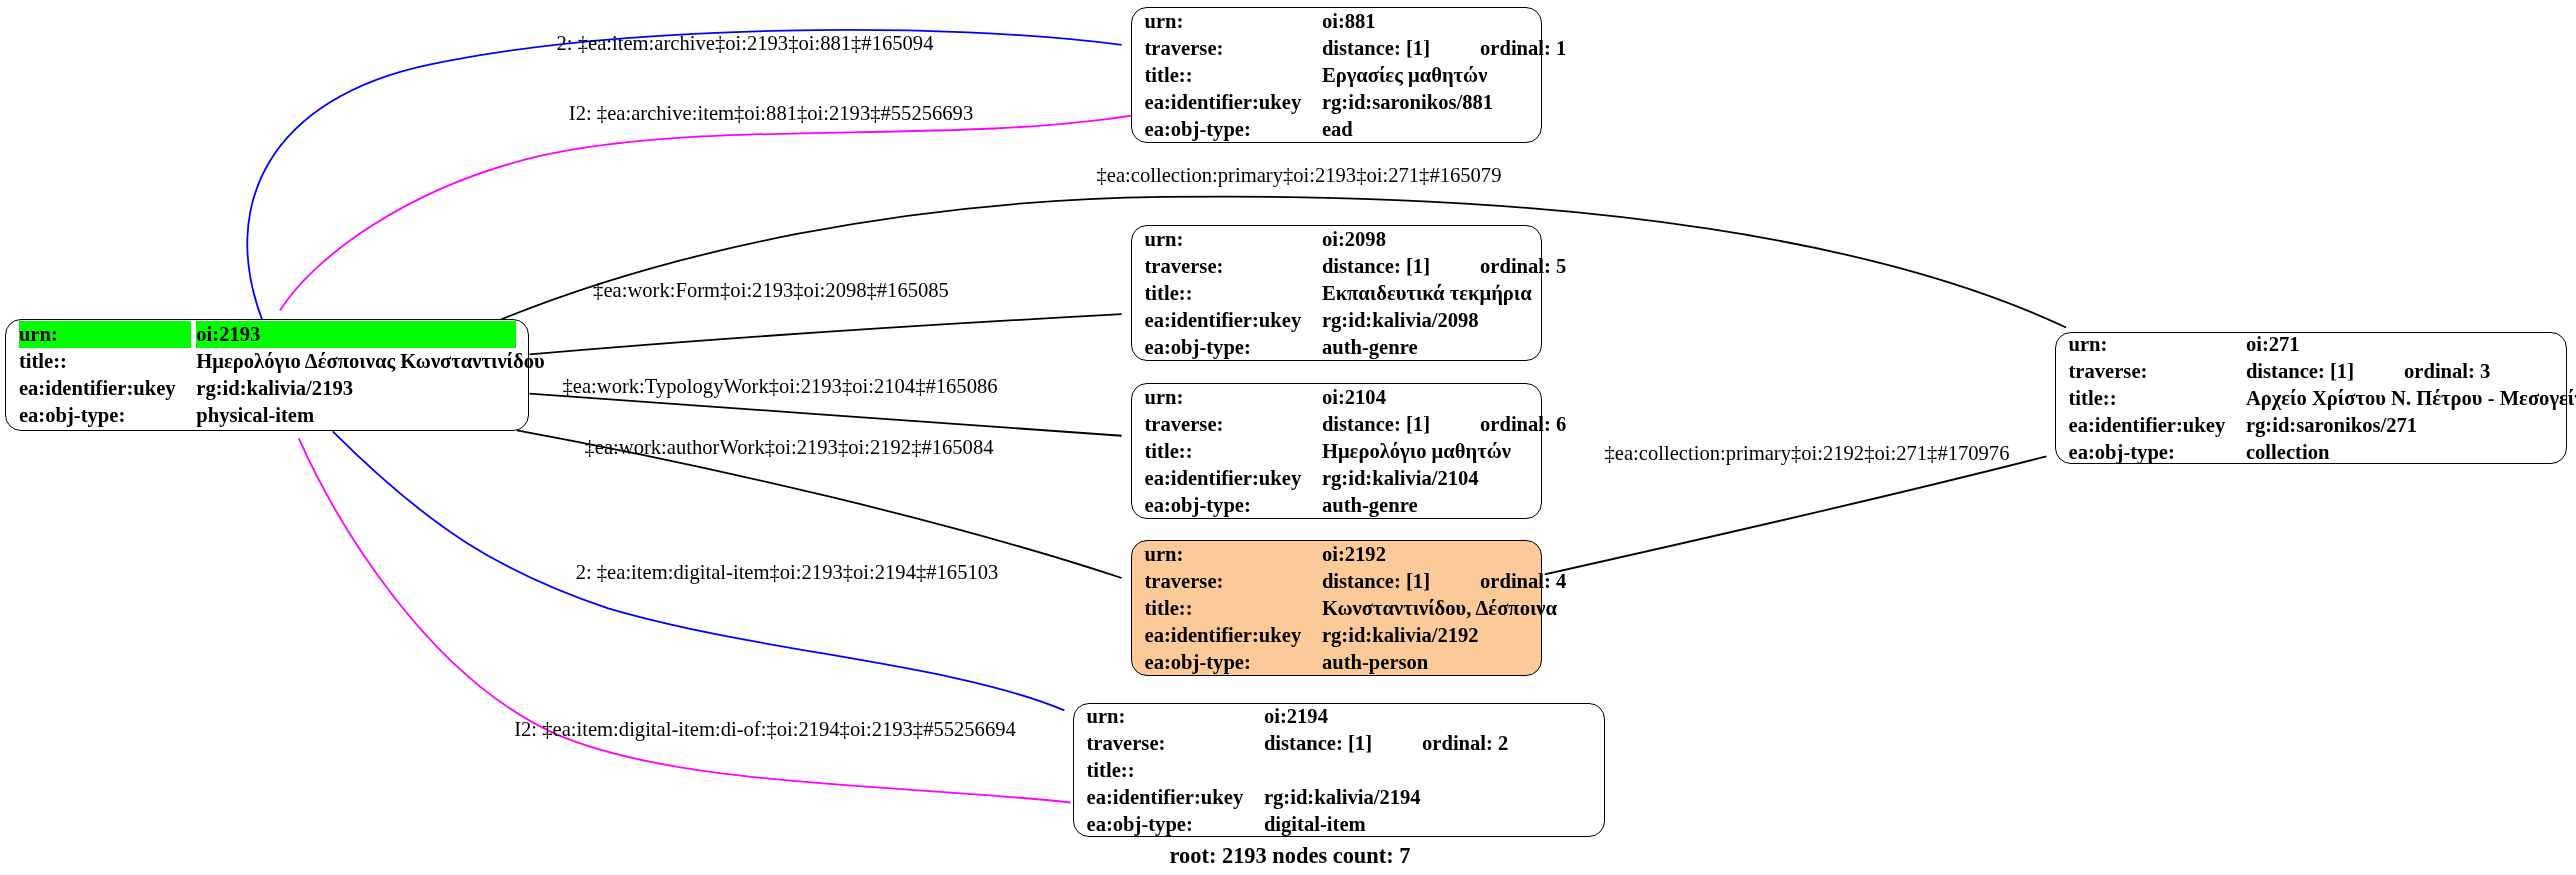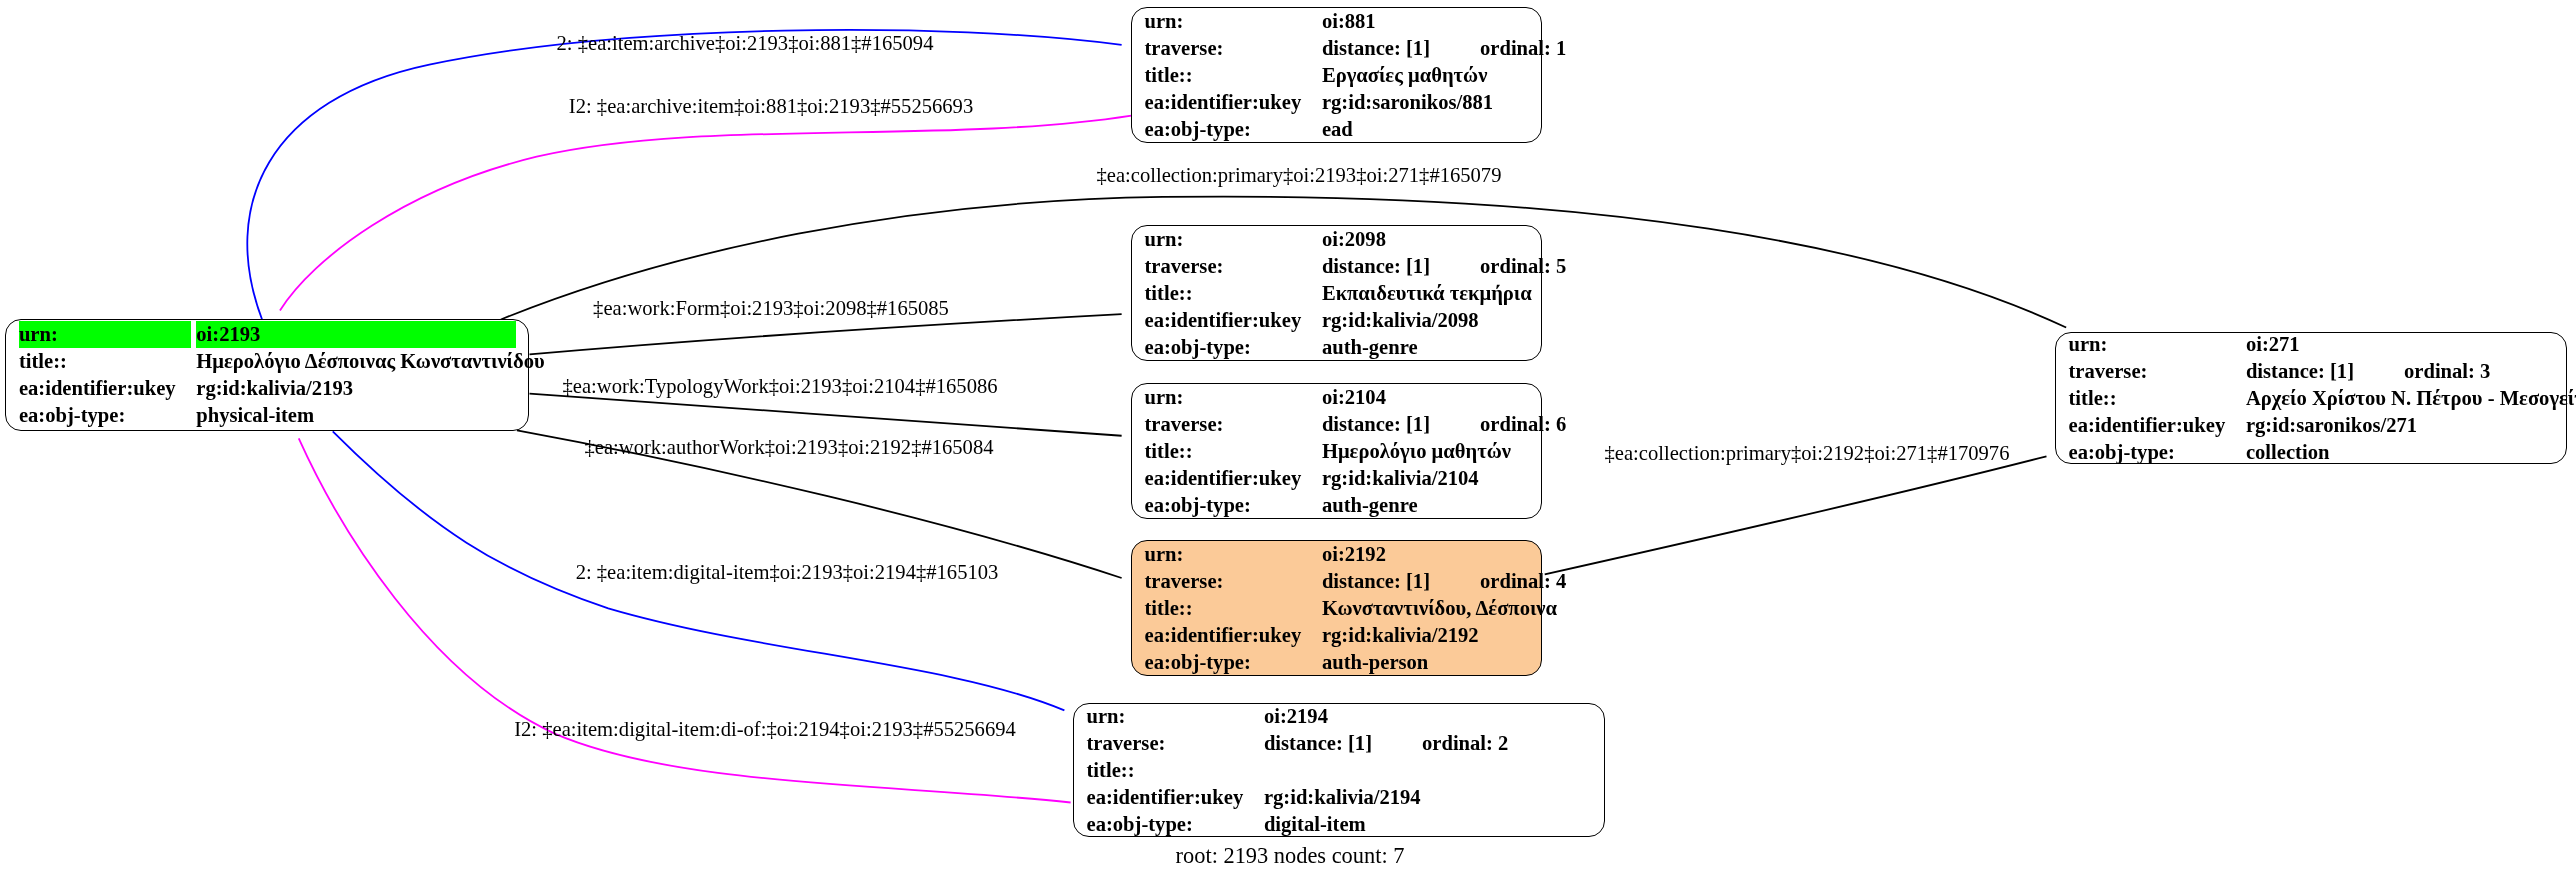--- a/index.html
+++ b/index.html
@@ -19,21 +19,21 @@
   .row{display:grid;grid-template-columns:172px 1fr;column-gap:5.4px;line-height:27px;white-space:nowrap;}
   .row .lbl,.row .val{display:block;}
   .row .hl{background:#00ff00;}
   .val > span + span{margin-left:50px;}
   .edge-label{
     position:absolute;transform:translate(-50%,-50%);
     font-size:20.6px;white-space:nowrap;line-height:25px;
   }
   .caption{
     position:absolute;transform:translateX(-50%);
-    font-size:22.4px;white-space:nowrap;
+    font-size:22.4px;white-space:nowrap;font-weight:bold;
   }
 </style>
 </head>
 <body>
 
 <div class="canvas">
   <svg class="edges" viewBox="0 0 2880 979" xmlns="http://www.w3.org/2000/svg">
       <defs>
         <marker id="arrow-black" markerWidth="10" markerHeight="8" refX="9" refY="4" orient="auto" markerUnits="strokeWidth">
             <path d="M0,0 L10,4 L0,8 z" fill="#000000" stroke="none"></path>
@@ -201,23 +201,23 @@
           <span class="val">rg:id:saronikos/271</span>
         </div>
         <div class="row">
           <span class="lbl">ea:obj-type:</span>
           <span class="val">collection</span>
         </div>
       </div>
     </div>
   <div id="labels-layer">
       <div class="edge-label" style="left: 745px; top: 27px; margin-top: 16px;">2: ‡ea:item:archive‡oi:2193‡oi:881‡#165094</div>
-      <div class="edge-label" style="left: 771px; top: 106px;">I2: ‡ea:archive:item‡oi:881‡oi:2193‡#55256693</div>
+      <div class="edge-label" style="left: 771px; top: 113px;">I2: ‡ea:archive:item‡oi:881‡oi:2193‡#55256693</div>
       <div class="edge-label" style="left: 1299px; top: 175px; text-align: right;">‡ea:collection:primary‡oi:2193‡oi:271‡#165079</div>
-      <div class="edge-label" style="left: 771px; top: 308px;">‡ea:work:Form‡oi:2193‡oi:2098‡#165085</div>
+      <div class="edge-label" style="left: 771px; top: 290px;">‡ea:work:Form‡oi:2193‡oi:2098‡#165085</div>
       <div class="edge-label" style="left: 780px; top: 386px;">‡ea:work:TypologyWork‡oi:2193‡oi:2104‡#165086</div>
       <div class="edge-label" style="left: 789px; top: 447px;">‡ea:work:authorWork‡oi:2193‡oi:2192‡#165084</div>
       <div class="edge-label" style="left: 787px; top: 572px;">2: ‡ea:item:digital-item‡oi:2193‡oi:2194‡#165103</div>
       <div class="edge-label" style="left: 765px; top: 729px;">I2: ‡ea:item:digital-item:di-of:‡oi:2194‡oi:2193‡#55256694</div>
       <div class="edge-label" style="left: 1807px; top: 453px;">‡ea:collection:primary‡oi:2192‡oi:271‡#170976</div>
     </div>
   <div class="caption" style="left:1290px;top:843px;">root: 2193 nodes count: 7</div>
 </div>
 
 

